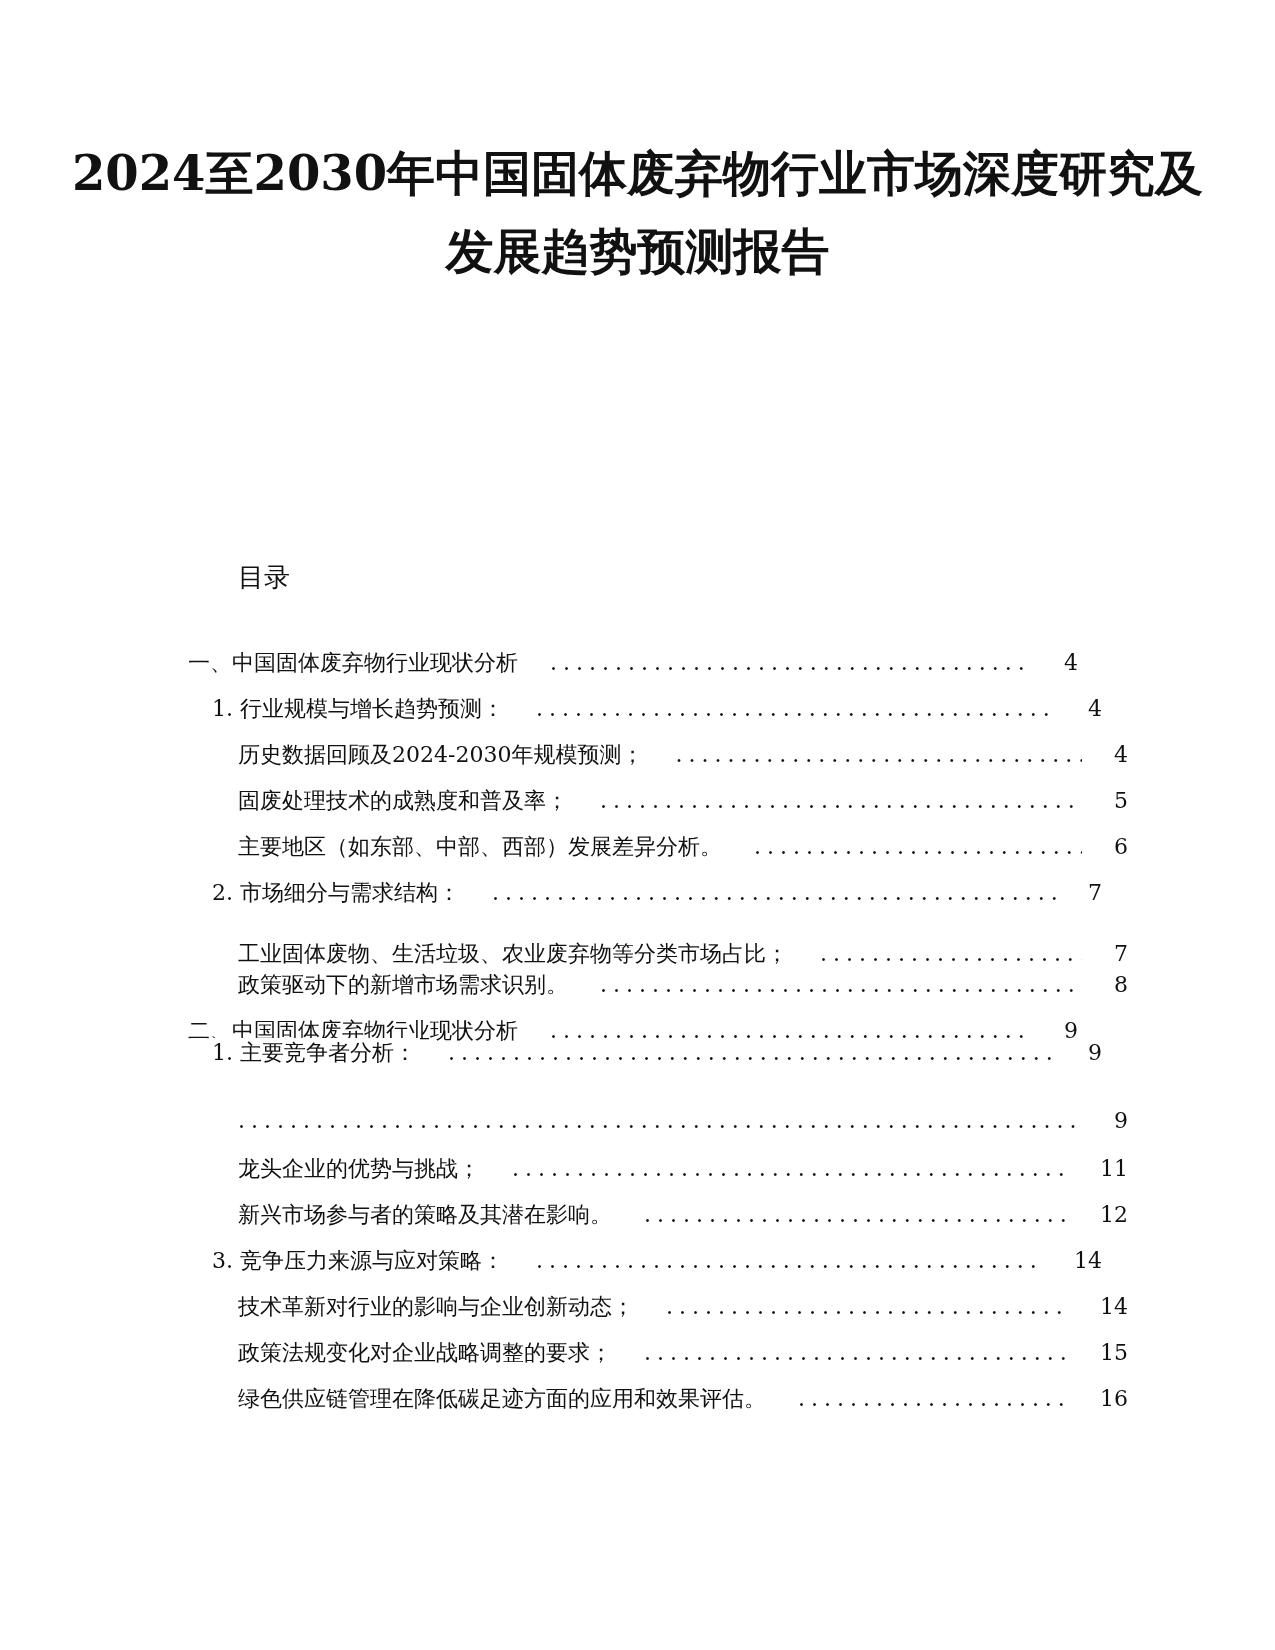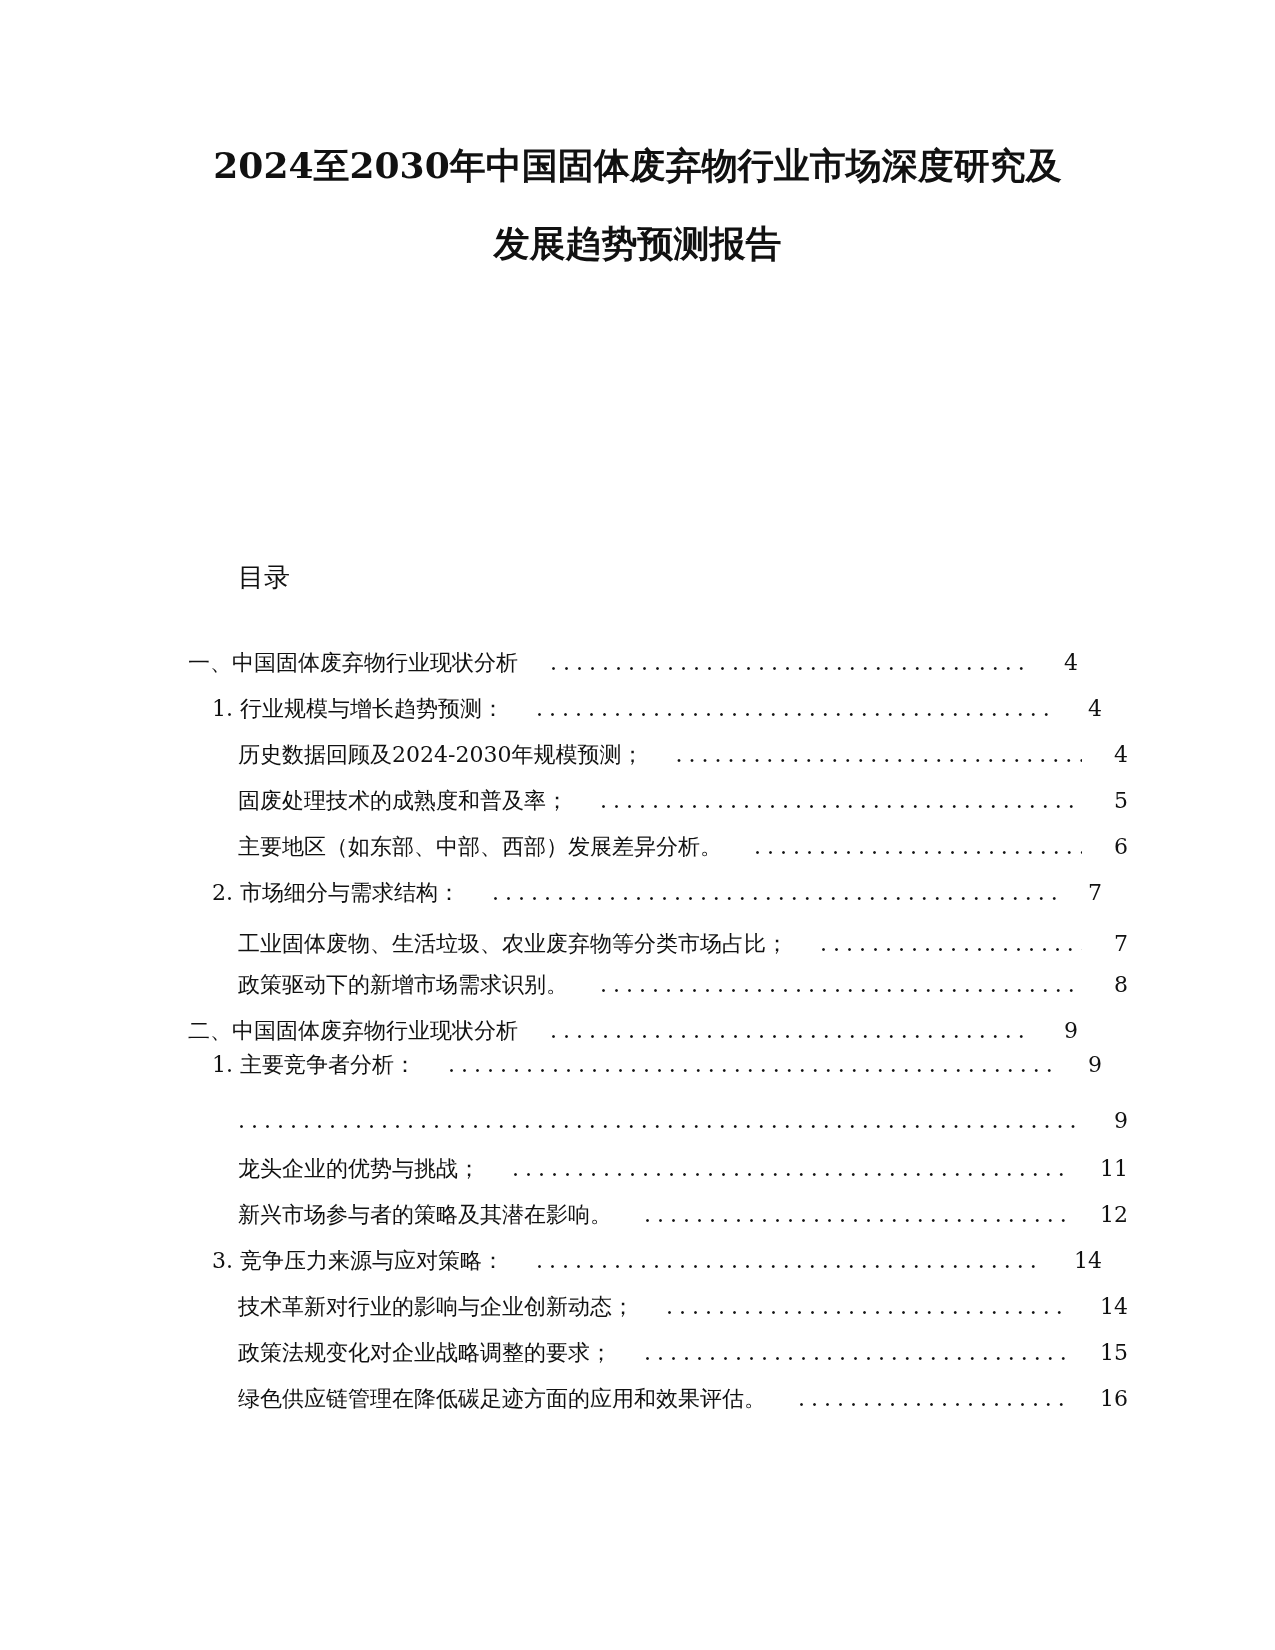--- a/index.html
+++ b/index.html
@@ -1,19 +1,19 @@
 <!DOCTYPE html>
 <html><head>
 <meta charset="utf-8">
 <style>
   html, body { margin: 0; padding: 0; background: #ffffff; }
   body { width: 1275px; height: 1650px; position: relative; overflow: hidden;
          font-family: "DejaVu Serif", "Liberation Serif", serif; color: #111; }
   .title { position: absolute; left: 0; width: 1275px; text-align: center;
-           font-size: 36px; font-weight: bold; letter-spacing: 0px; }
+           font-size: 48px; font-weight: bold; letter-spacing: 0px; }
   .t1 { top: 142px; }
   .t2 { top: 220px; }
   .toc-heading { position: absolute; left: 238px; top: 560px; font-size: 26px; }
   .toc { position: absolute; left: 188px; top: 648px; width: 890px; }
   .toc-row { position: absolute; left: 0; width: 890px; height: 30px; display: flex; align-items: baseline;
              font-size: 22px; white-space: nowrap; gap: 28px; }
   .toc-label { flex: 0 0 auto; background: #fff; padding-right: 4px; }
   .toc-dots { flex: 1 1 auto; overflow: hidden; letter-spacing: 6px; color: #111; }
   .toc-dots::before { content: "................................................................................................................................................"; }
   .toc-page { flex: 0 0 auto; padding-left: 4px; }
@@ -53,36 +53,36 @@
   <div class="toc-row lvl3" style="top:184px">
     <span class="toc-label">主要地区（如东部、中部、西部）发展差异分析。</span>
     <span class="toc-dots"></span>
     <span class="toc-page">6</span>
   </div>
   <div class="toc-row lvl2" style="top:230px">
     <span class="toc-label">2.  市场细分与需求结构：</span>
     <span class="toc-dots"></span>
     <span class="toc-page">7</span>
   </div>
-  <div class="toc-row lvl3" style="top:281px">
+  <div class="toc-row lvl3" style="top:291px">
     <span class="toc-label">工业固体废物、生活垃圾、农业废弃物等分类市场占比；</span>
     <span class="toc-dots"></span>
     <span class="toc-page">7</span>
   </div>
   <div class="toc-row lvl3" style="top:322px">
     <span class="toc-label">政策驱动下的新增市场需求识别。</span>
     <span class="toc-dots"></span>
     <span class="toc-page">8</span>
   </div>
   <div class="toc-row lvl1" style="top:368px">
     <span class="toc-label">二、中国固体废弃物行业现状分析</span>
     <span class="toc-dots"></span>
     <span class="toc-page">9</span>
   </div>
-  <div class="toc-row lvl2" style="top:402px">
+  <div class="toc-row lvl2" style="top:390px">
     <span class="toc-label">1.  主要竞争者分析：</span>
     <span class="toc-dots"></span>
     <span class="toc-page">9</span>
   </div>
   <div class="toc-row lvl3" style="top:460px">
     <span class="toc-dots"></span>
     <span class="toc-page">9</span>
   </div>
   <div class="toc-row lvl3" style="top:506px">
     <span class="toc-label">龙头企业的优势与挑战；</span>

